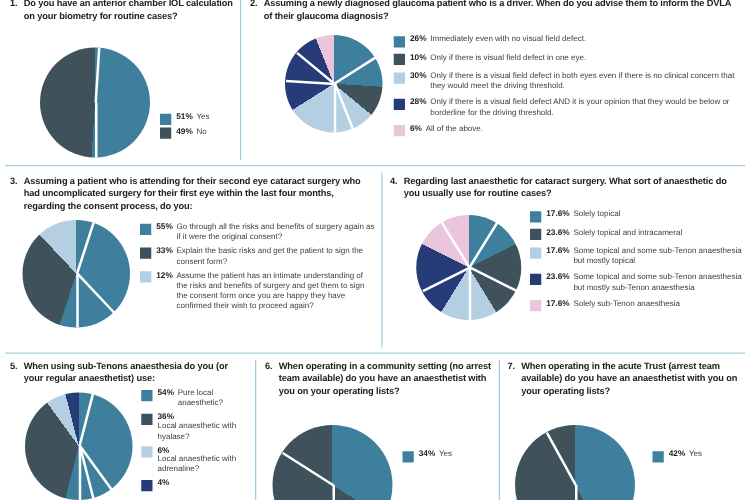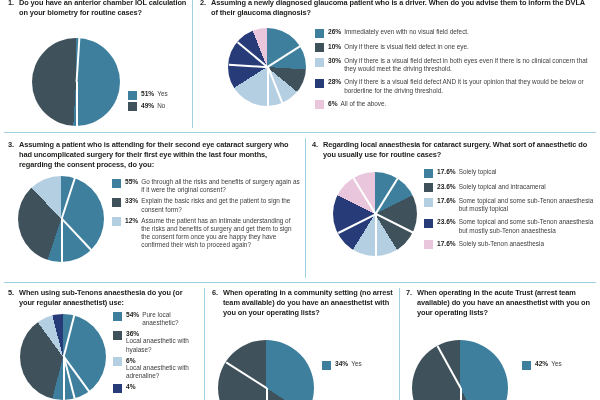--- a/index.html
+++ b/index.html
@@ -195,21 +195,21 @@
     <div class="lrow inline">
       <div class="sw" style="background:#b4cee2;"></div>
       <div class="lpct">12%</div>
       <div class="llabel">Assume the patient has an intimate understanding of the risks and benefits of surgery and get them to sign the consent form once you are happy they have confirmed their wish to proceed again?</div>
     </div>
   </div>
 
   <div class="qblock" style="left:312px; top:140px; width:284px;">
     <div class="qtitle">
       <span class="qnum">4.</span>
-      <span class="qtext">Regarding local anaesthesia for cataract surgery. What sort of anaesthetic do you usually use for routine cases?</span>
+      <span class="qtext">Regarding last anaesthetic for cataract surgery. What sort of anaesthetic do you usually use for routine cases?</span>
     </div>
   </div>
 
   <div class="pie" style="position:absolute; left:333px; top:172px; width:84px; height:84px;
               background: conic-gradient(from 0deg,
                 #3d7f9d 0deg 63.4deg,
                 #3f525b 63.4deg 148.4deg,
                 #b4cee2 148.4deg 211.8deg,
                 #273b79 211.8deg 296.8deg,
                 #eac6dd 296.8deg 360deg);">

